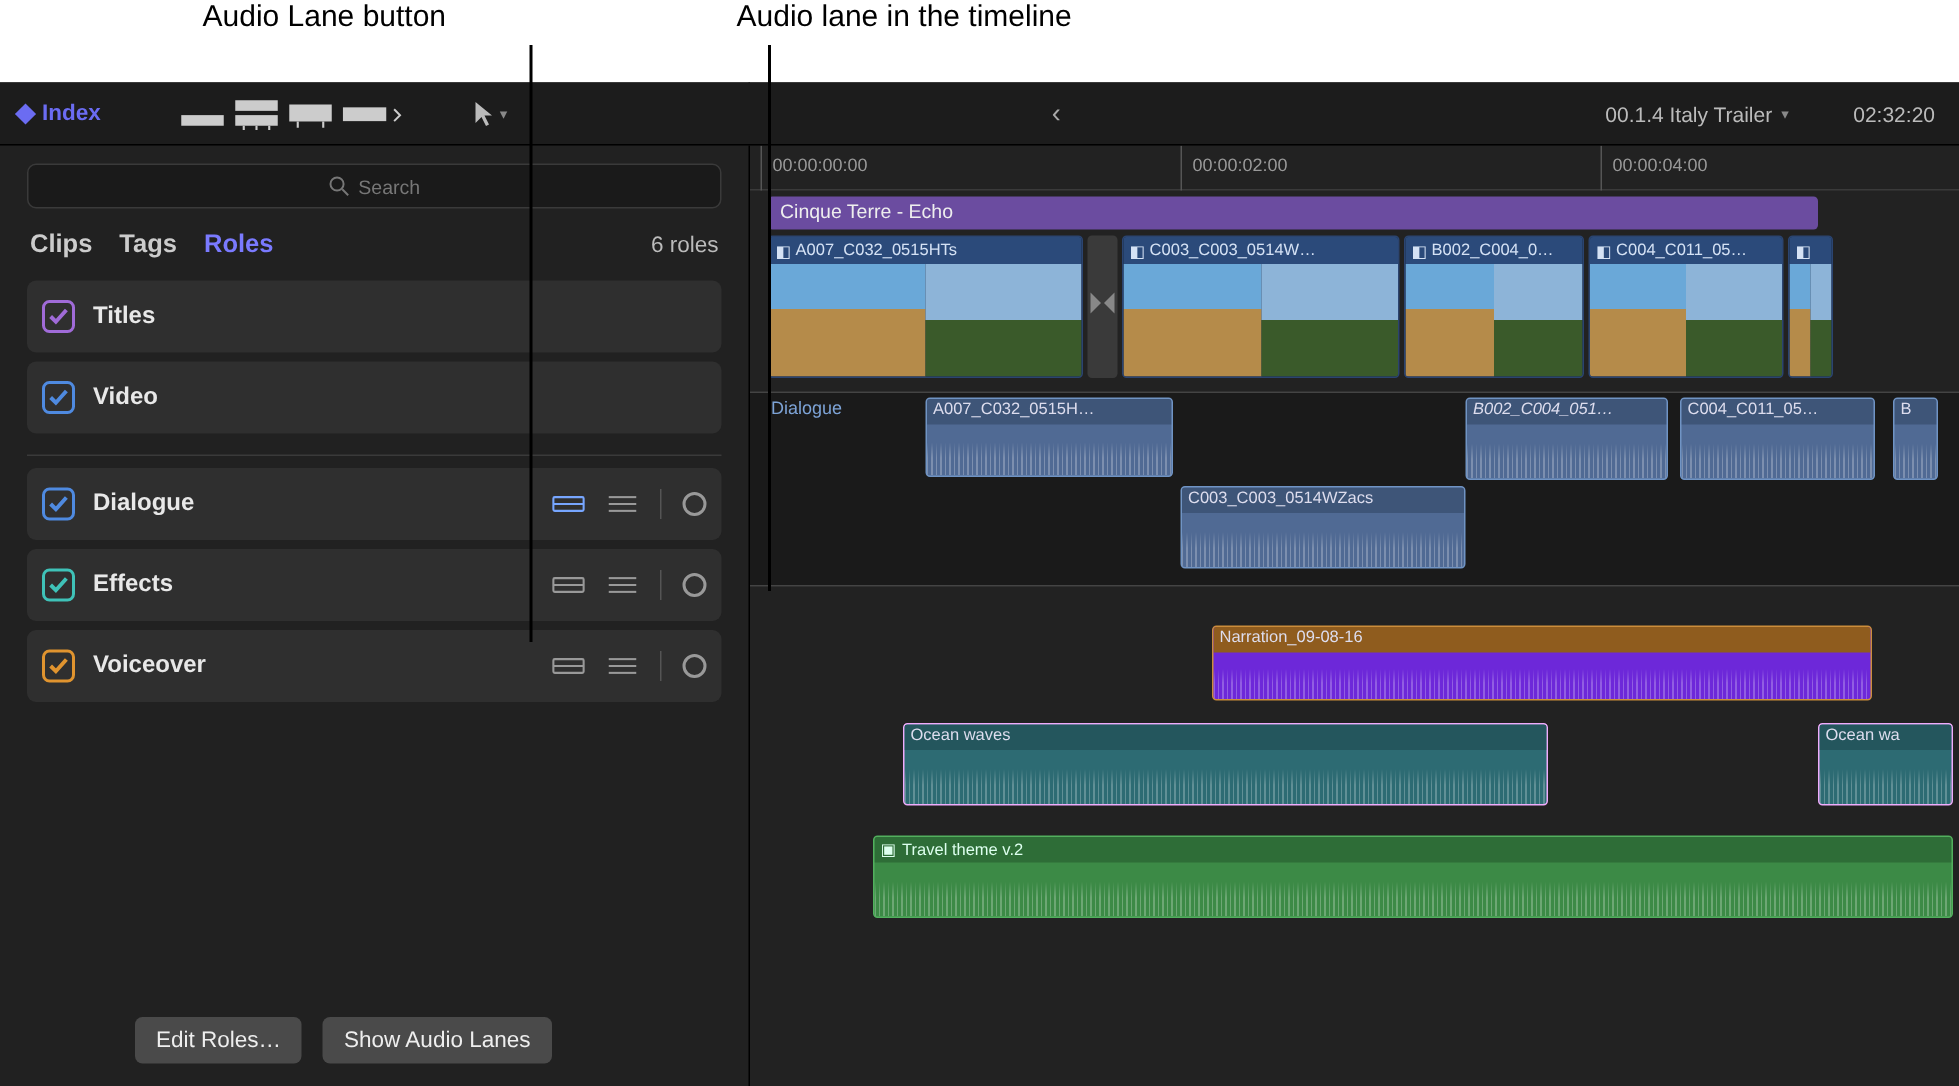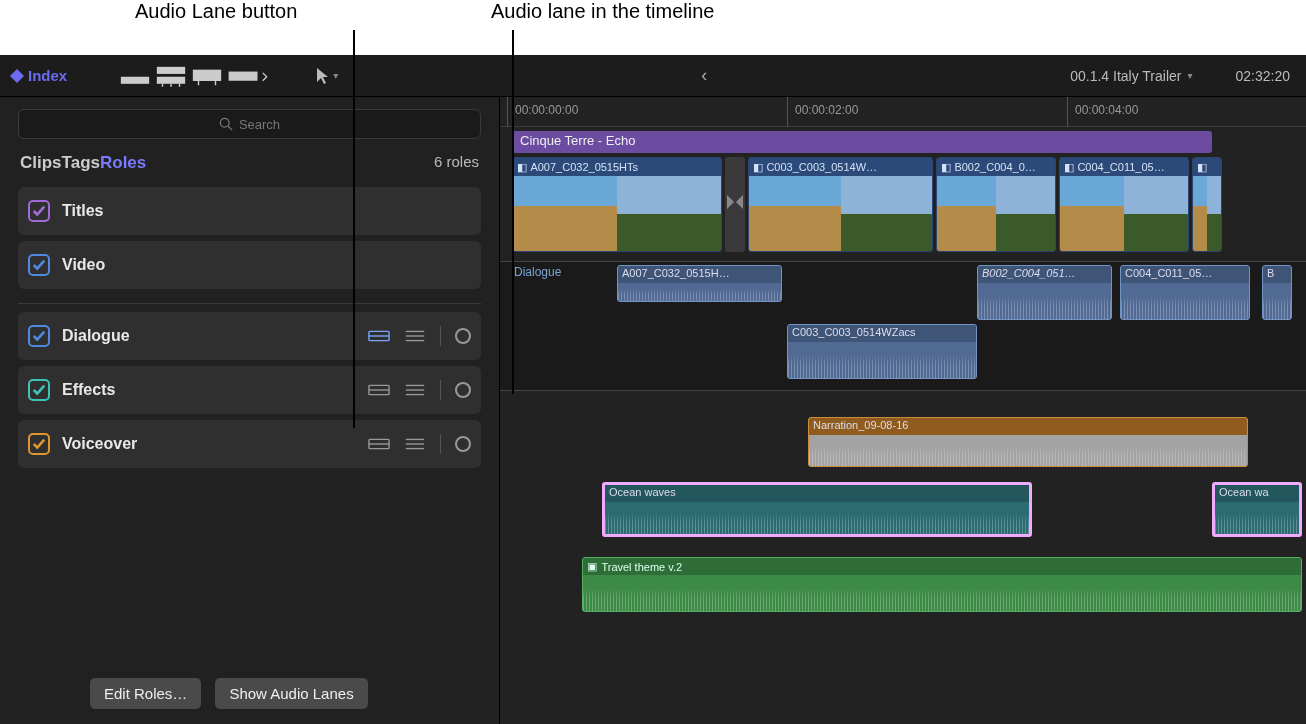--- a/index.html
+++ b/index.html
@@ -19,21 +19,21 @@
   .tb-btn { width: 34px; height: 26px; display:flex; align-items:center; justify-content:center; fill:#888; }
   .tb-sep { flex: 1; }
   .tb-back { color:#aaa; font-size: 18px; padding: 0 20px; cursor:pointer; }
   .tb-title { color:#bbb; font-size:14px; display:flex; align-items:center; gap:6px; }
   .tb-title .chev { font-size:10px; color:#888; }
   .tb-time { color:#bbb; font-size:14px; margin-left: 14px; margin-right: 8px; }
 
   
   .sidebar { width: 500px; height: 100%; background: #212121; display:flex; flex-direction:column; padding-top: 42px; border-right: 1px solid #000;}
   .search { margin: 12px 18px 0; height: 30px; background: #1a1a1a; border-radius: 6px; border:1px solid #3a3a3a; display:flex; align-items:center; justify-content:center; color:#777; gap:6px; }
-  .tabs-row { display:flex; align-items:flex-start; padding: 14px 20px 10px; }
+  .tabs-row { display:flex; align-items:center; padding: 14px 20px 10px; gap: 18px; }
   .tab { color:#ccc; font-size:17px; font-weight:600; cursor:pointer; }
   .tab.active { color:#7a7aff; }
   .roles-count { margin-left:auto; color:#bbb; font-size:15px; }
 
   .role-list { padding: 4px 18px; display:flex; flex-direction:column; }
   .divider { height:1px; background:#3a3a3a; margin: 8px 0; }
   .role-row { height: 48px; background:#2f2f2f; border-radius:6px; margin-bottom:6px; display:flex; align-items:center; padding: 0 10px; }
   .chk { width:22px; height:22px; border-radius:5px; border:2px solid var(--c); display:flex; align-items:center; justify-content:center; margin-right:12px; }
   .chk svg { width:14px; height:14px; stroke: var(--c); stroke-width:3; fill:none; }
   .role-label { color:#e8e8e8; font-size:16px; font-weight:600; }
@@ -71,23 +71,23 @@
   .aclip { position:absolute; border-radius:3px; overflow:hidden; }
   .aclip .hdr { height:17px; font-size:11px; padding:1px 4px; white-space:nowrap; overflow:hidden; color:#dde; }
   .aclip .wave { height: calc(100% - 17px); position:relative; }
   .aclip .wave::after { content:''; position:absolute; left:0; right:0; bottom:0; top:0;
      background: repeating-linear-gradient(90deg, rgba(255,255,255,0.25) 0 1px, transparent 1px 3px);
      -webkit-mask: linear-gradient(to top, #000 0%, #000 35%, transparent 65%);
      mask: linear-gradient(to top, #000 0%, #000 35%, transparent 65%);
   }
   .c-dialogue { background:#506a94; border:1px solid #7094c4; }
   .c-dialogue .hdr { background:#3e5578; }
-  .c-narr { background:#a3a3a3; border:1px solid #cc8d3b; }
+  .c-narr { background:#6d28d9; border:1px solid #cc8d3b; }
   .c-narr .hdr { background:#8f5c1e; }
-  .c-fx { background:#2d6b73; border:3px solid #f0abfc; }
+  .c-fx { background:#2d6b73; border:1px solid #f0abfc; }
   .c-fx .hdr { background:#24565d; }
   .c-music { background:#3c8a46; border:1px solid #52b05e; }
   .c-music .hdr { background:#2e6d37; color:#dfe; display:flex; align-items:center; gap:4px; }
 
   .trans-icon { width:20px; height:95px; background:#3a3a3a; border-radius:3px; position:relative; flex-shrink:0; }
   .trans-icon::before, .trans-icon::after { content:''; position:absolute; top:40%; width:0; height:0; border-top:7px solid transparent; border-bottom:7px solid transparent; }
   .trans-icon::before { left:2px; border-left:7px solid #888; }
   .trans-icon::after { right:2px; border-right:7px solid #888; }
 
   .sel-tool { display:flex; align-items:center; gap:2px; margin-left: 18px; }
@@ -314,21 +314,21 @@
               <div class="thumb"></div>
               <div class="thumb" style="background:linear-gradient(#8db4d8 50%,#3a5a2a 50%);"></div>
             </div>
           </div>
         </div>
 
       <div class="lane-bg" style="top:134px; height:130px;"></div>
       <div class="lane-label" style="top:138px;">Dialogue</div>
 
       <div id="dialogue-clips">
-          <div class="aclip c-dialogue" style="left: 117px; top: 138px; width: 165px; height: 37px;">
+          <div class="aclip c-dialogue" style="left: 117px; top: 138px; width: 165px; height: 53px;">
             <div class="hdr"><span>A007_C032_0515H…</span></div>
             <div class="wave"></div>
           </div>
           <div class="aclip c-dialogue" style="left: 287px; top: 197px; width: 190px; height: 55px;">
             <div class="hdr"><span>C003_C003_0514WZacs</span></div>
             <div class="wave"></div>
           </div>
           <div class="aclip c-dialogue" style="left: 477px; top: 138px; width: 135px; height: 55px; font-style: italic;">
             <div class="hdr"><span>B002_C004_051…</span></div>
             <div class="wave"></div>

